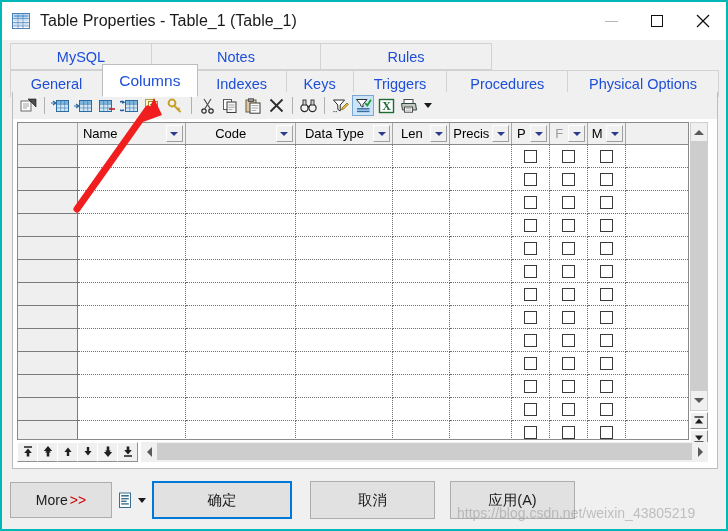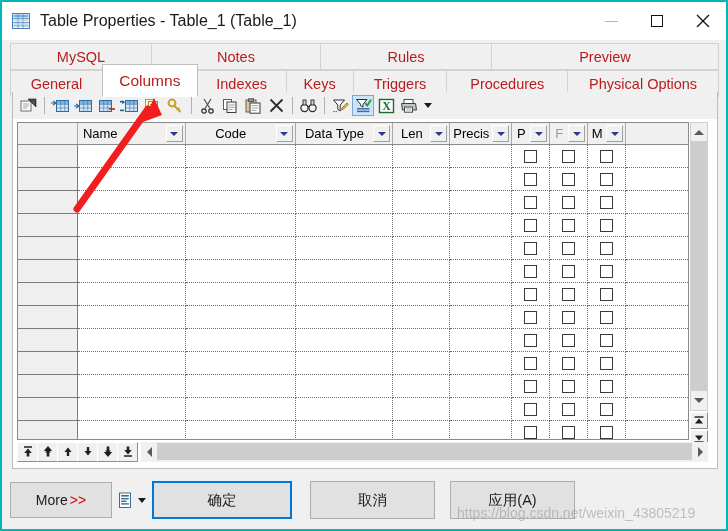--- a/index.html
+++ b/index.html
@@ -64,21 +64,21 @@
   }
   .tabrow.row1 { margin-top: 3px; }
   .tab {
     position: relative;
     background: #f0f0f0;
     border: 1px solid #d2d2d2;
     border-bottom: none;
     margin-right: -1px;
     display: flex; align-items: center; justify-content: center;
     font-size: 14.5px;
-    color: #b91c1c;
+    color: #1d4ed8;
     box-sizing: border-box;
     white-space: nowrap;
   }
   .tabrow.row1 .tab { border-bottom: 1px solid #d2d2d2; }
   .tab.active {
     background: #ffffff;
     border-color: #bdbdbd;
     border-bottom: 1px solid #ffffff;
     margin-top: -6px;
     height: 33px;
@@ -410,23 +410,20 @@
   <div class="tabs-wrap">
     <div class="tabrow row1">
       <div class="tab t-mysql">
           <span>MySQL</span>
         </div>
       <div class="tab t-notes">
           <span>Notes</span>
         </div>
       <div class="tab t-rules">
           <span>Rules</span>
-        </div>
-      <div class="tab t-preview">
-          <span>Preview</span>
         </div>
     </div>
     <div class="tabrow row2">
       <div class="tab t-general">
           <span>General</span>
         </div>
       <div class="tab t-columns active">
           <span>Columns</span>
         </div>
       <div class="tab t-indexes">

